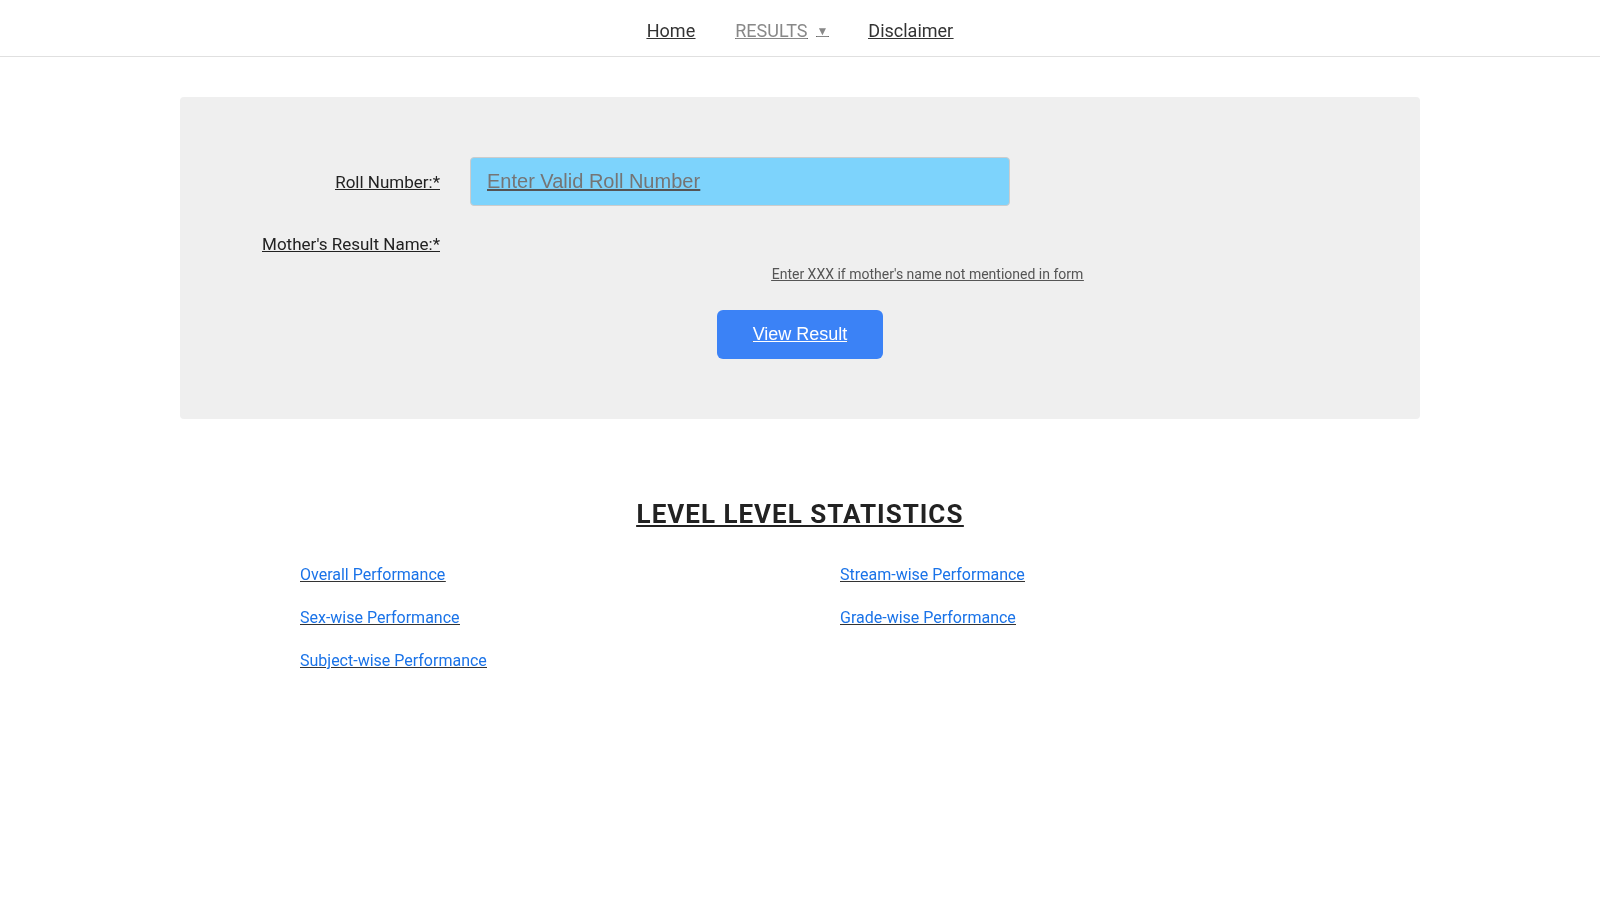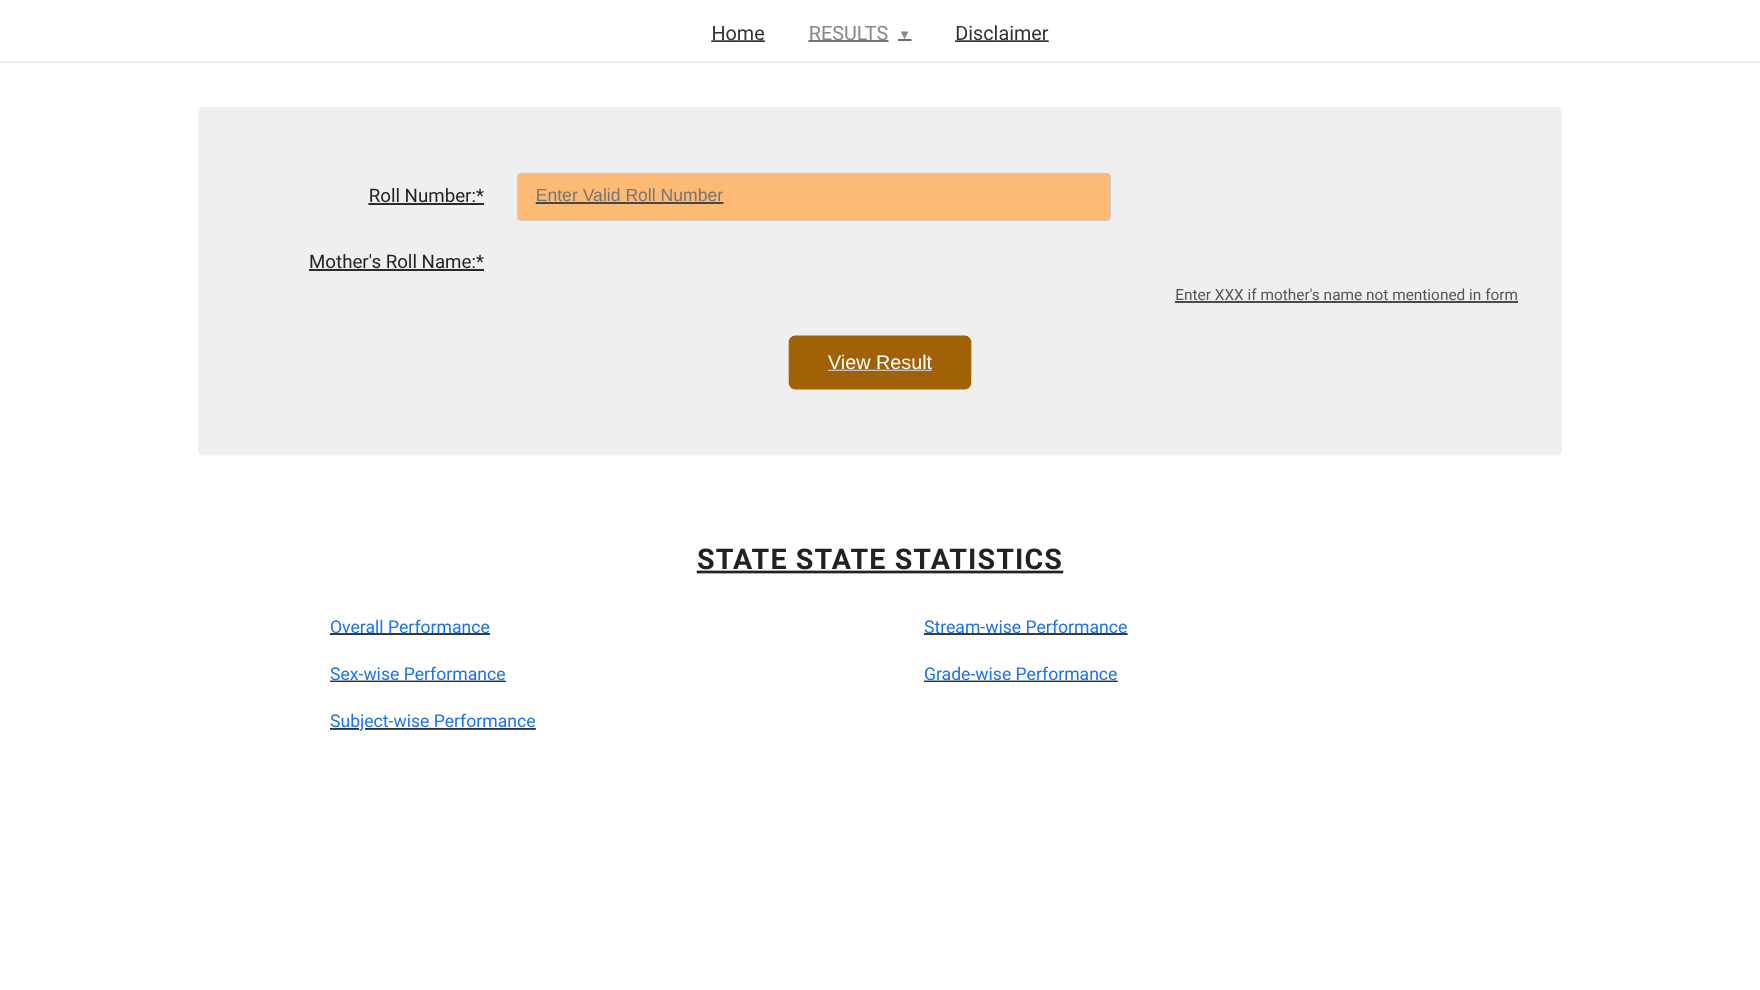--- a/index.html
+++ b/index.html
@@ -60,41 +60,41 @@
     .form-label {
       font-size: 17px;
       color: #222;
       min-width: 220px;
       text-align: right;
     }
 
     .form-input {
       width: 540px;
       padding: 12px 16px;
-      font-size: 16px;
+      font-size: 20px;
       border: 1px solid #ccc;
       border-radius: 4px;
-      background: #fdba74;
+      background: #7dd3fc;
       color: #555;
       outline: none;
     }
 
     .hint-text {
       font-size: 14px;
       color: #555;
-      text-align: right;
+      text-align: center;
       margin-top: -16px;
       margin-bottom: 28px;
       margin-left: 255px;
     }
 
     .btn-view-result {
       display: block;
       margin: 20px auto 0 auto;
-      background-color: #a16207;
+      background-color: #3b82f6;
       color: #fff;
       border: none;
       border-radius: 6px;
       padding: 14px 36px;
       font-size: 18px;
       cursor: pointer;
       font-weight: 500;
     }
 
     
@@ -148,30 +148,30 @@
   <a class="nav-link" href="#">Disclaimer</a>
 </nav>
 
 <section class="form-section">
   <div class="form-row">
     <label class="form-label">Roll Number:*</label>
     <input class="form-input" type="text" placeholder="Enter Valid Roll Number" style="">
   </div>
 
   <div class="form-row">
-    <label class="form-label">Mother's Roll Name:*</label>
+    <label class="form-label">Mother's Result Name:*</label>
   </div>
 
   <div class="hint-text">Enter XXX if mother's name not mentioned in form</div>
 
   <button class="btn-view-result">View Result</button>
 </section>
 
 <section class="stats-section">
-  <h2 class="stats-title">STATE STATE STATISTICS</h2>
+  <h2 class="stats-title">LEVEL LEVEL STATISTICS</h2>
 
   <div class="stats-grid">
     <div class="stats-col-left">
     <a href="#" class="stats-link">Overall Performance</a>
         <a href="#" class="stats-link">Sex-wise Performance</a>
         <a href="#" class="stats-link">Subject-wise Performance</a>
       </div>
     <div class="stats-col-right">
     <a href="#" class="stats-link">Stream-wise Performance</a>
         <a href="#" class="stats-link">Grade-wise Performance</a>

